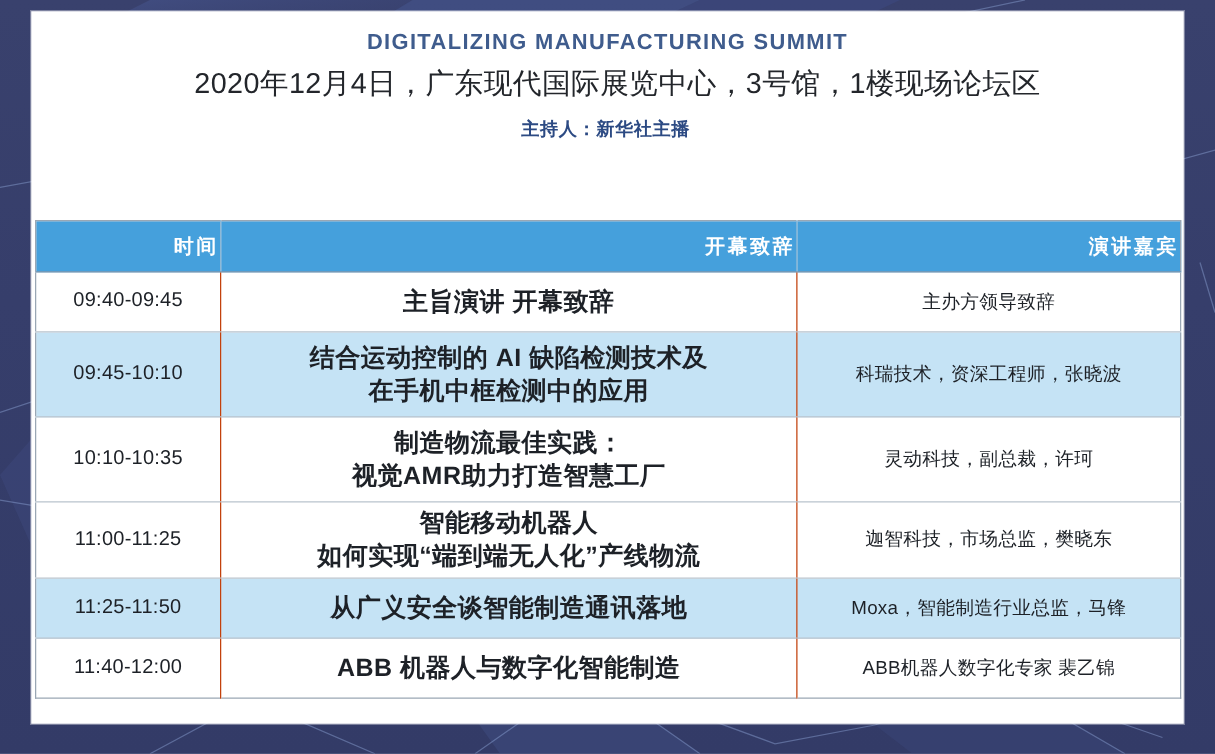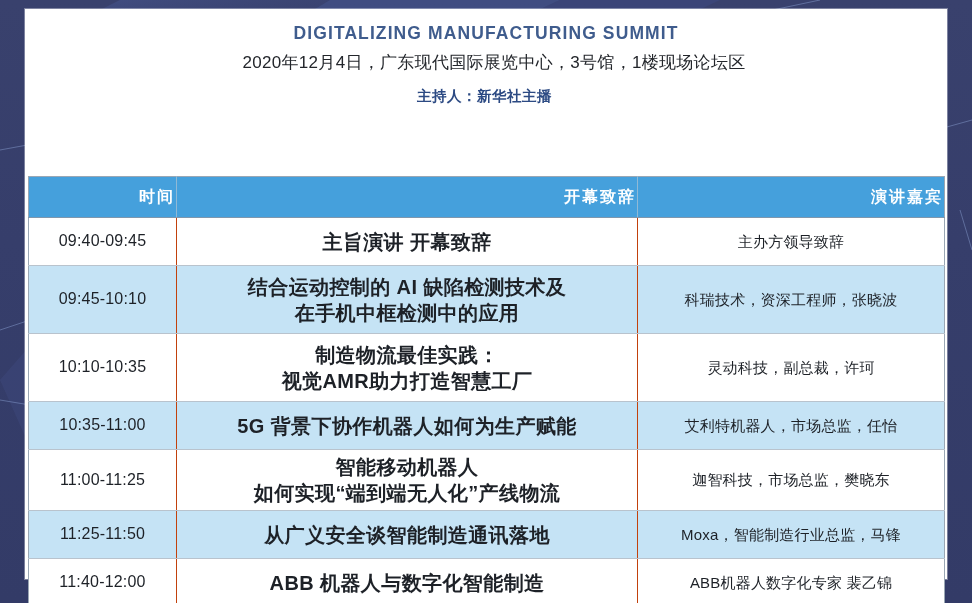--- a/index.html
+++ b/index.html
@@ -22,21 +22,21 @@
   .header{padding:14px 0 6px 0;text-align:center;}
   .title-cn{
     font-size:30px;font-weight:bold;color:#2e4878;letter-spacing:2px;
     line-height:1.15;margin:0 0 2px 0;
   }
   .title-en{
     font-size:17.5px;font-weight:bold;color:#3f5c8d;letter-spacing:1.1px;
     line-height:1.15;margin:0 0 10px 0;
   }
   .venue{
-    font-size:17px;color:#23262b;letter-spacing:.3px;line-height:1.2;
+    font-size:23px;color:#23262b;letter-spacing:.3px;line-height:1.2;
     margin:0 0 13px 0;
     padding-left:16px;
   }
   .host{
     font-size:14.5px;font-weight:bold;color:#2c4a83;letter-spacing:.5px;
     margin:0 3px 8px 0;
   }
   
   .tbl-wrap{position:absolute;left:3px;top:167px;width:916px;}
   table{border-collapse:collapse;width:916px;table-layout:fixed;
@@ -151,27 +151,20 @@
 
         <tr class="r3">
           <td class="time">10:10-10:35</td>
           <td class="topic">
             <span class="line2">制造物流最佳实践：</span>
             <span class="line2">视觉AMR助力打造智慧工厂</span>
           </td>
           <td class="guest">灵动科技，副总裁，许珂</td>
         </tr>
 
-        <tr class="alt r4">
-          <td class="time">10:35-11:00</td>
-          <td class="topic">
-            <span class="line2">5G 背景下协作机器人如何为生产赋能</span>
-          </td>
-          <td class="guest">艾利特机器人，市场总监，任怡</td>
-        </tr>
 
         <tr class="r5">
           <td class="time">11:00-11:25</td>
           <td class="topic">
             <span class="line2">智能移动机器人</span>
             <span class="line2">如何实现“端到端无人化”产线物流</span>
           </td>
           <td class="guest">迦智科技，市场总监，樊晓东</td>
         </tr>
 

